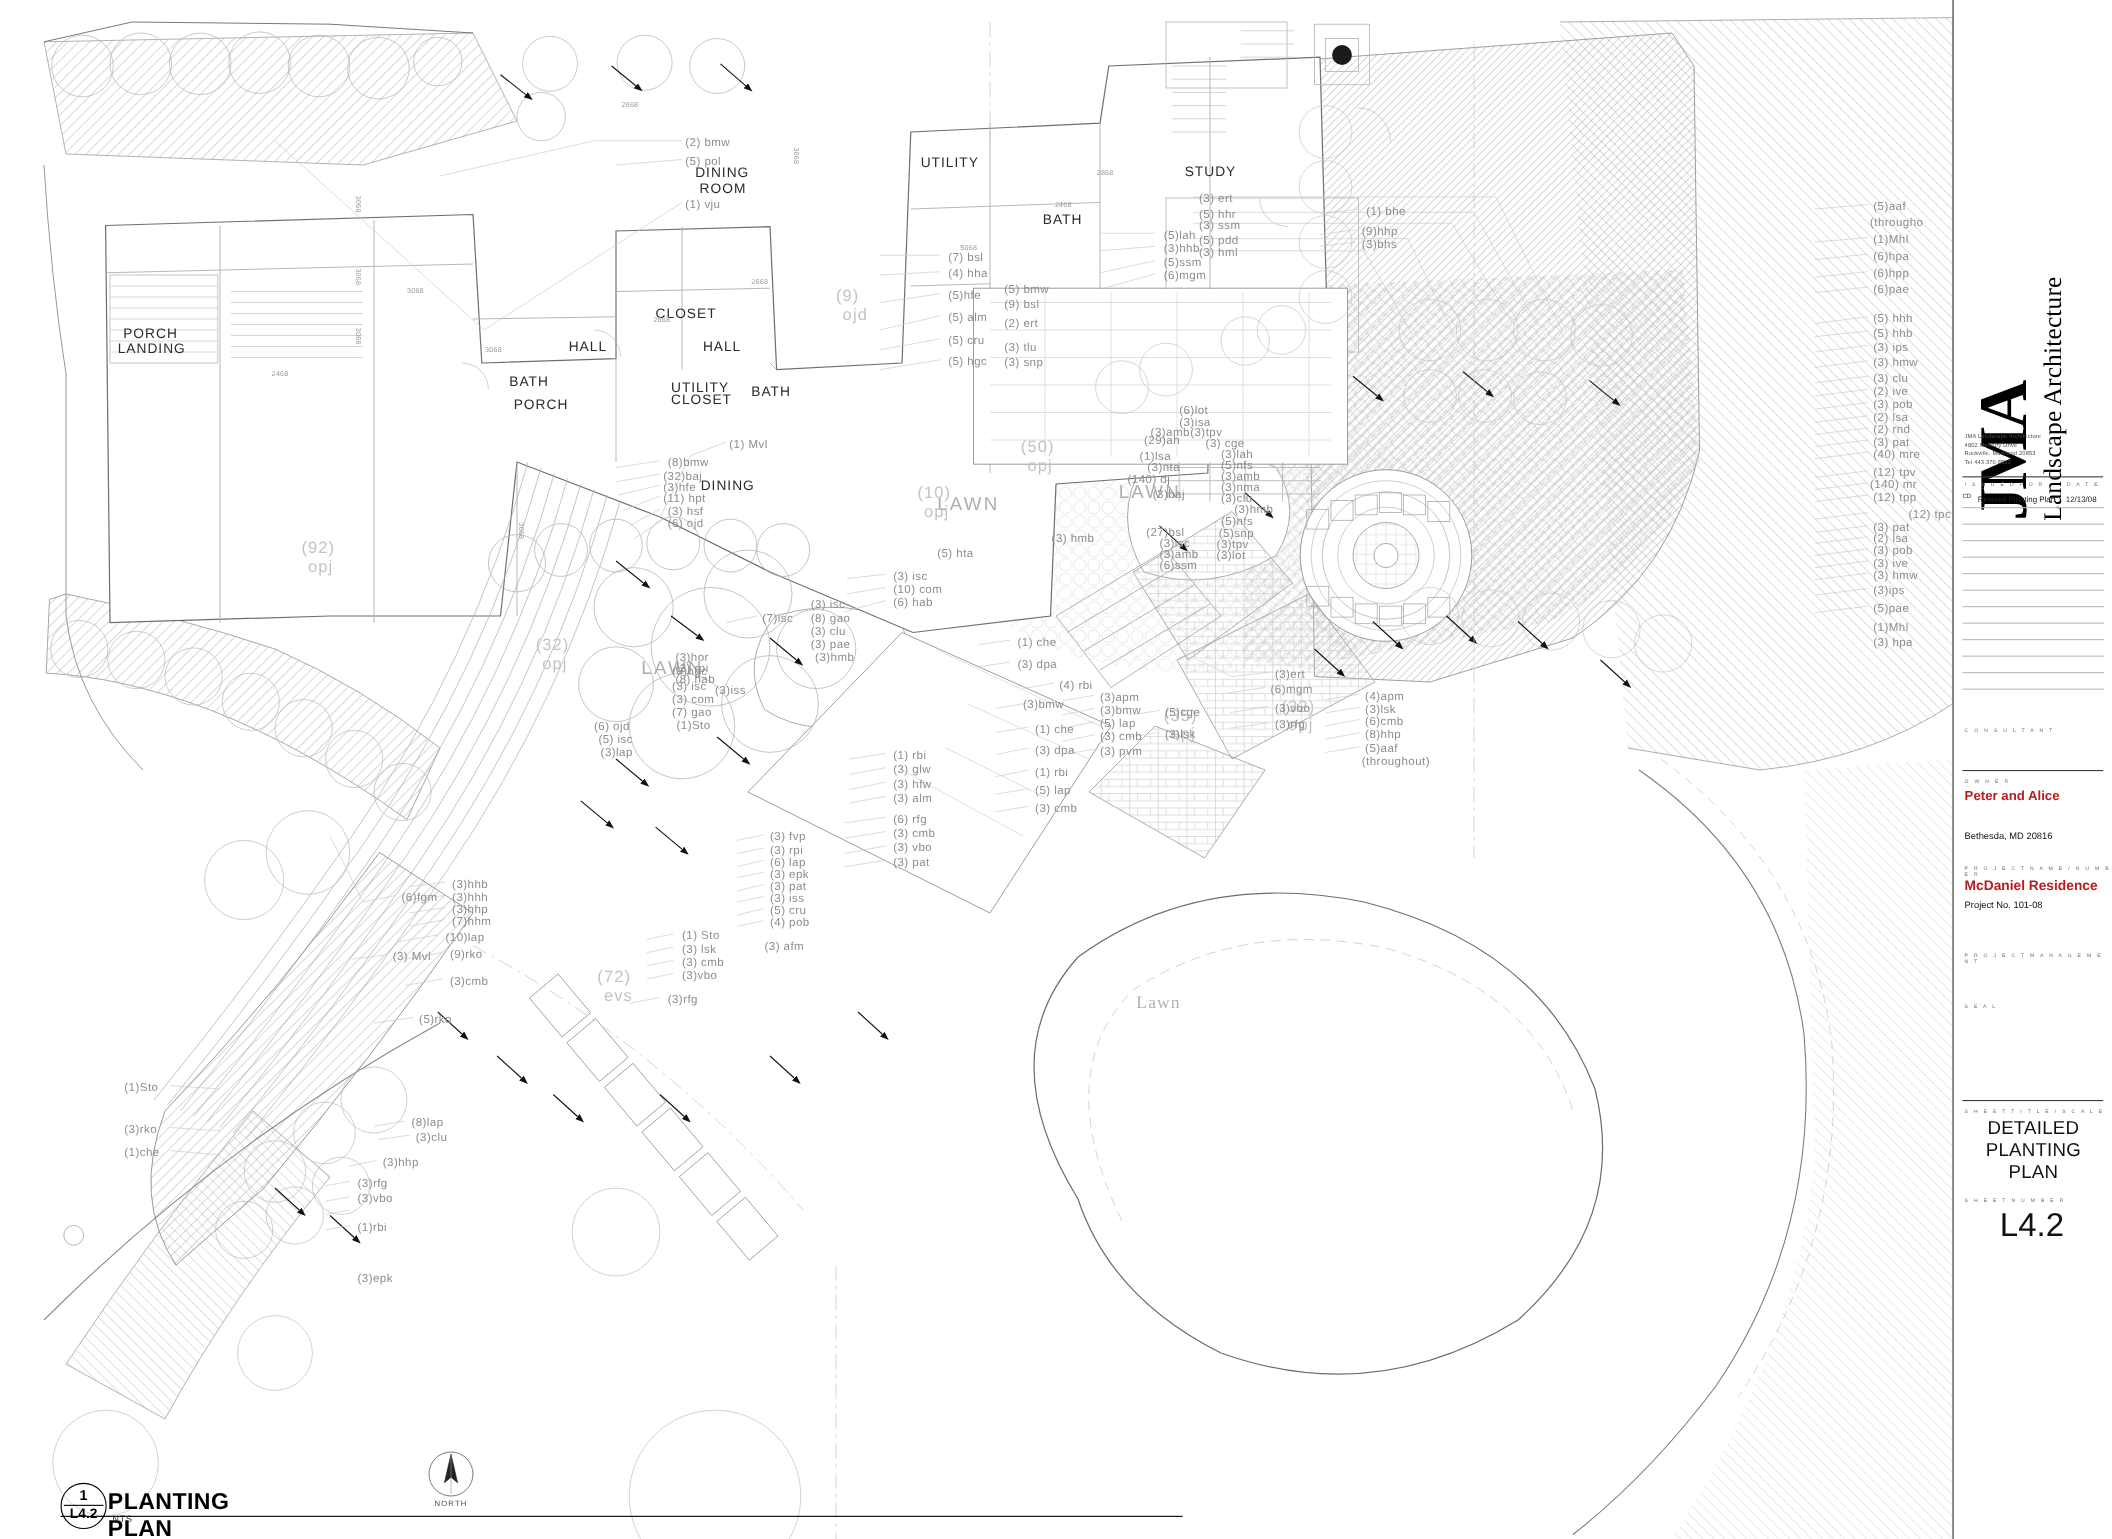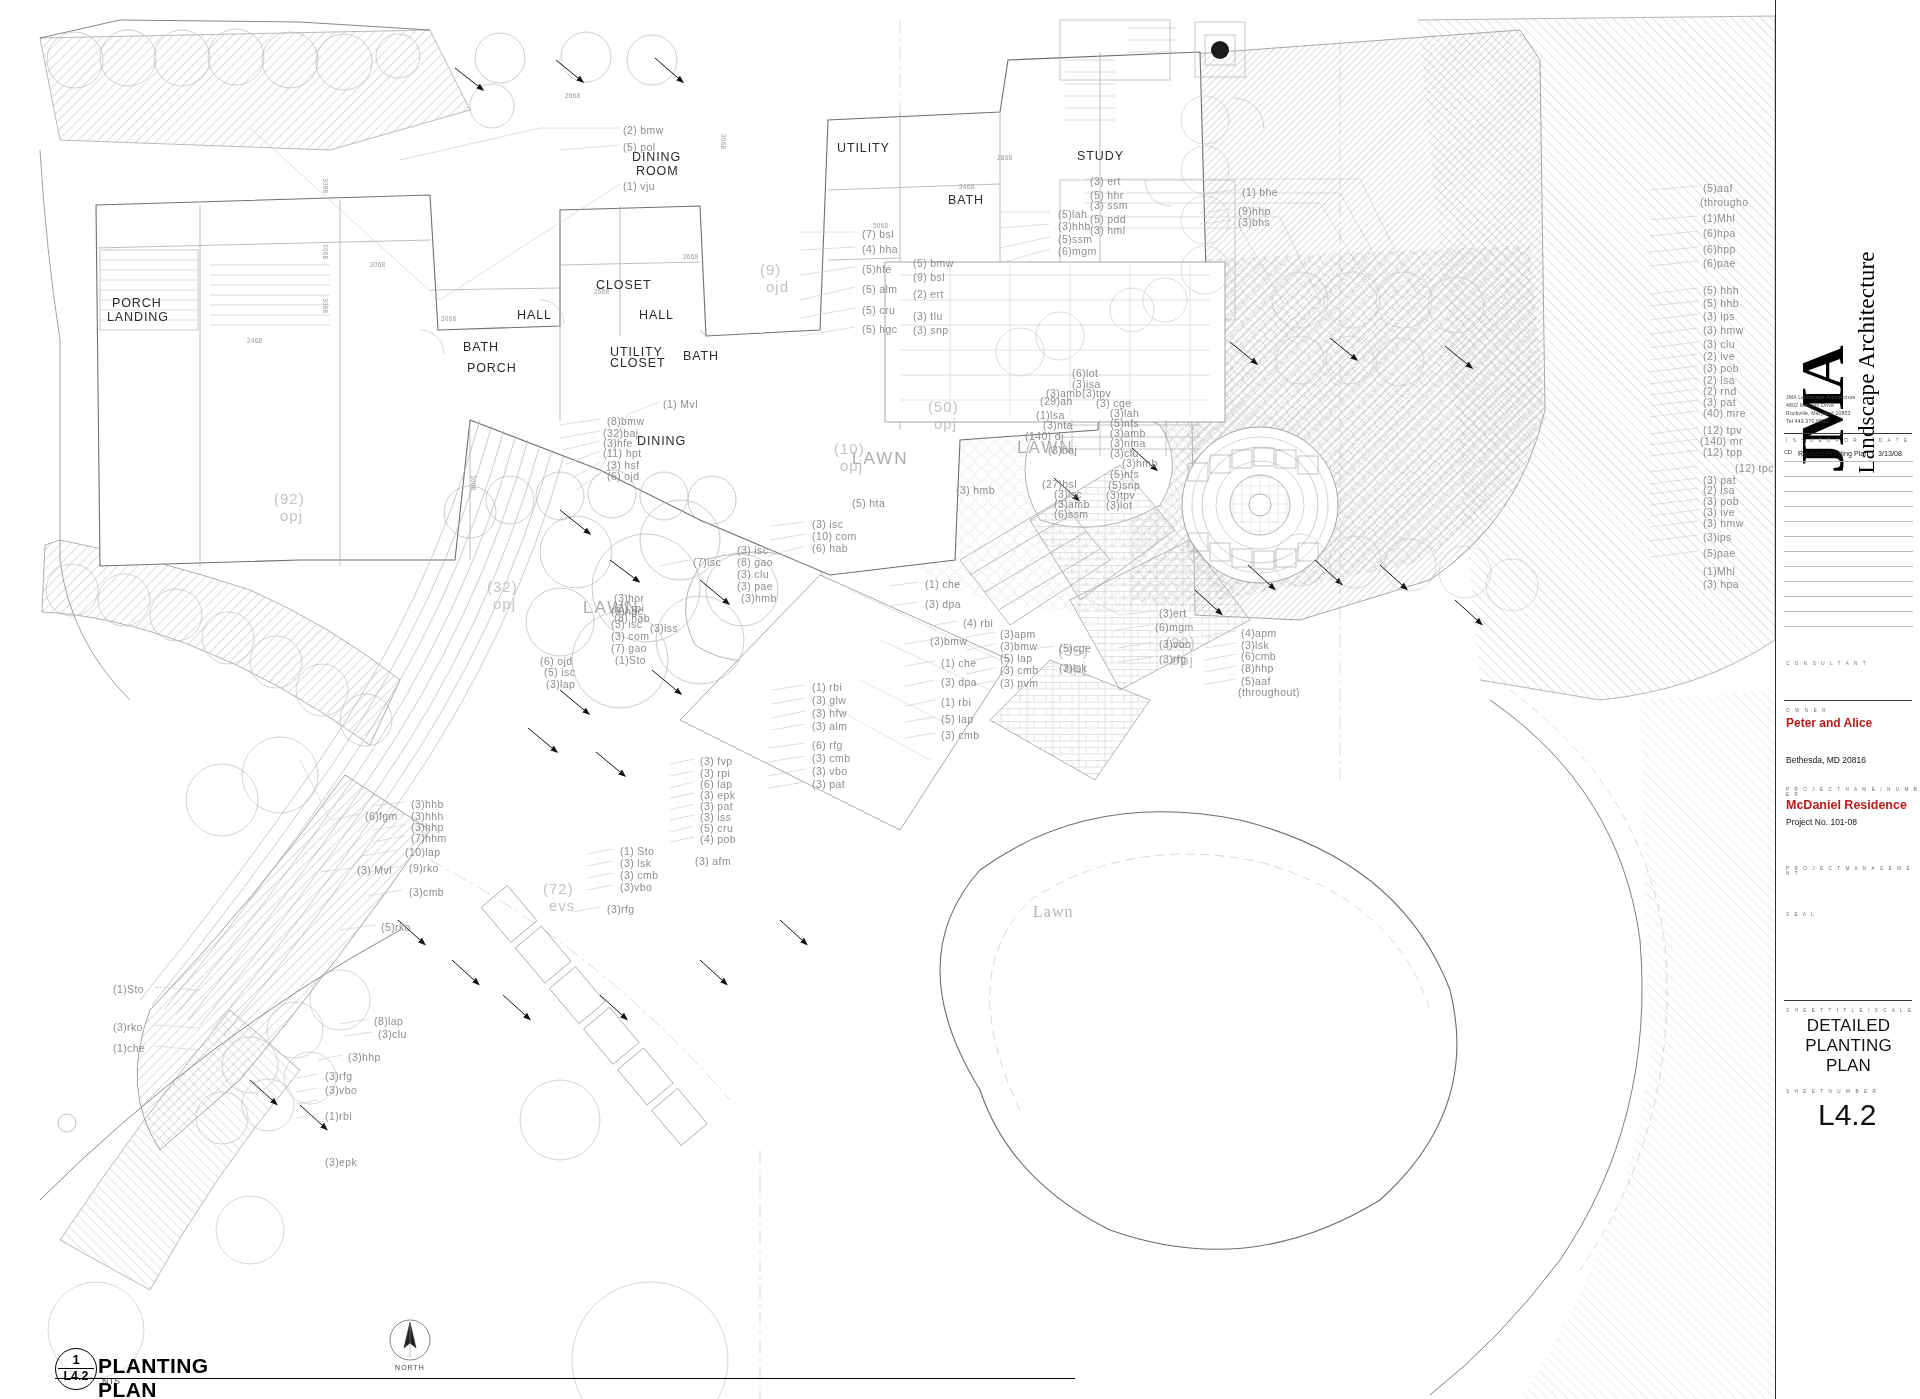--- a/index.html
+++ b/index.html
@@ -798,21 +798,21 @@
 Tel 443.370.8832</div>
 
       <div class="tb-rule" style="top:433px;"></div>
       <div class="tb-hdr" style="left:10px;top:438px;">I S S U E D   F O R</div>
       <div class="tb-hdr" style="left:103px;top:438px;">D A T E</div>
 
       <div id="revisions">
           <div class="revrow" style="top: 449px;">
             <div class="cd">CD</div>
             <div class="ds">Revised Planting Plan</div>
-            <div class="dt">3/13/08</div>
+            <div class="dt">12/13/08</div>
             <div class="ln"></div>
           </div>
           <div class="revrow" style="top: 464px;">
             <div class="cd"></div>
             <div class="ds"></div>
             <div class="dt"></div>
             <div class="ln"></div>
           </div>
           <div class="revrow" style="top: 479px;">
             <div class="cd"></div>

